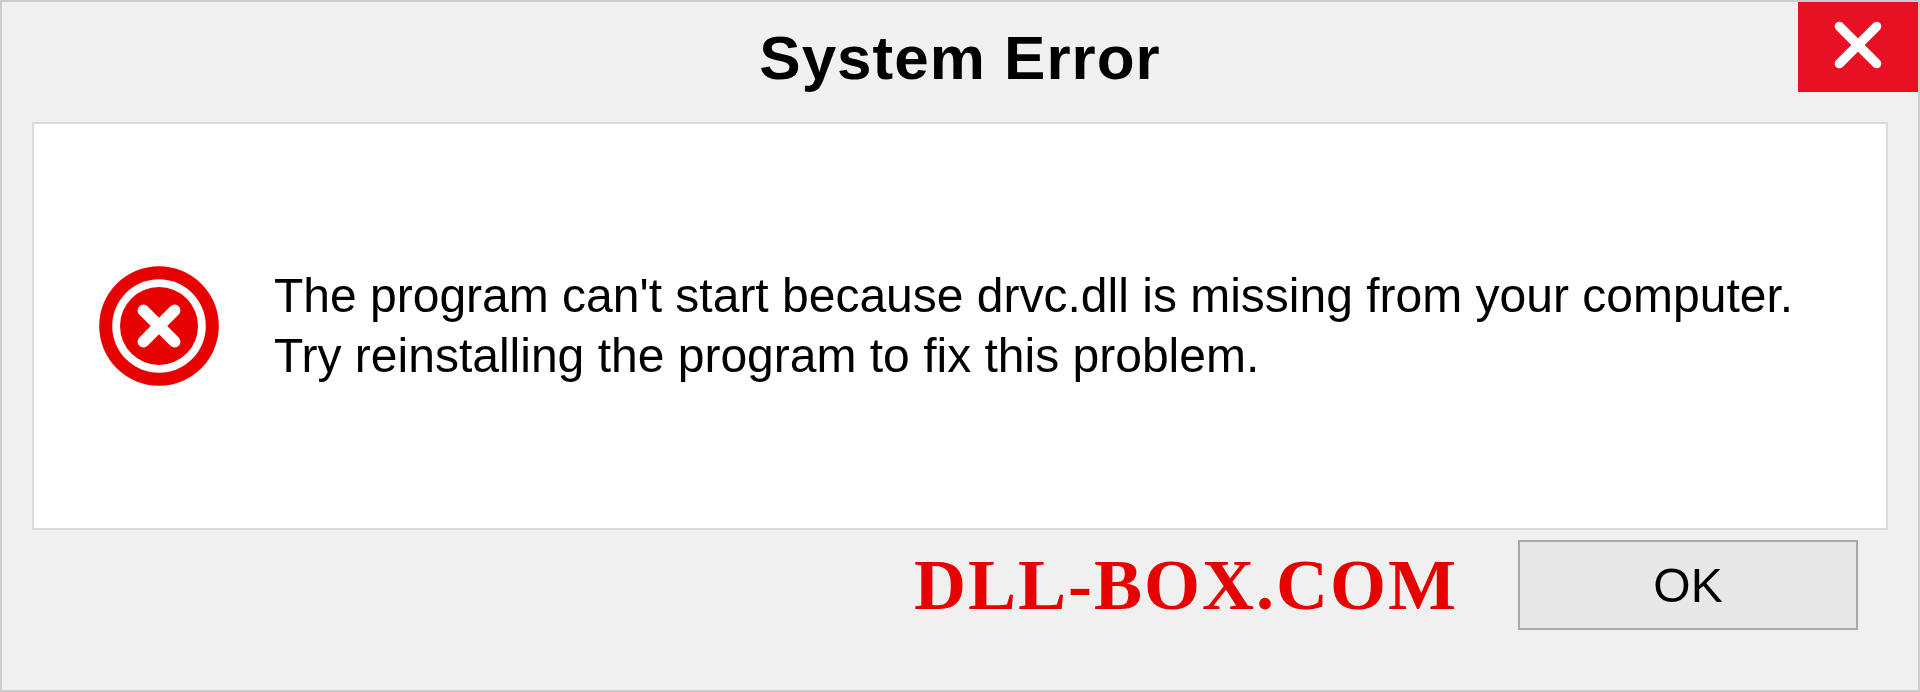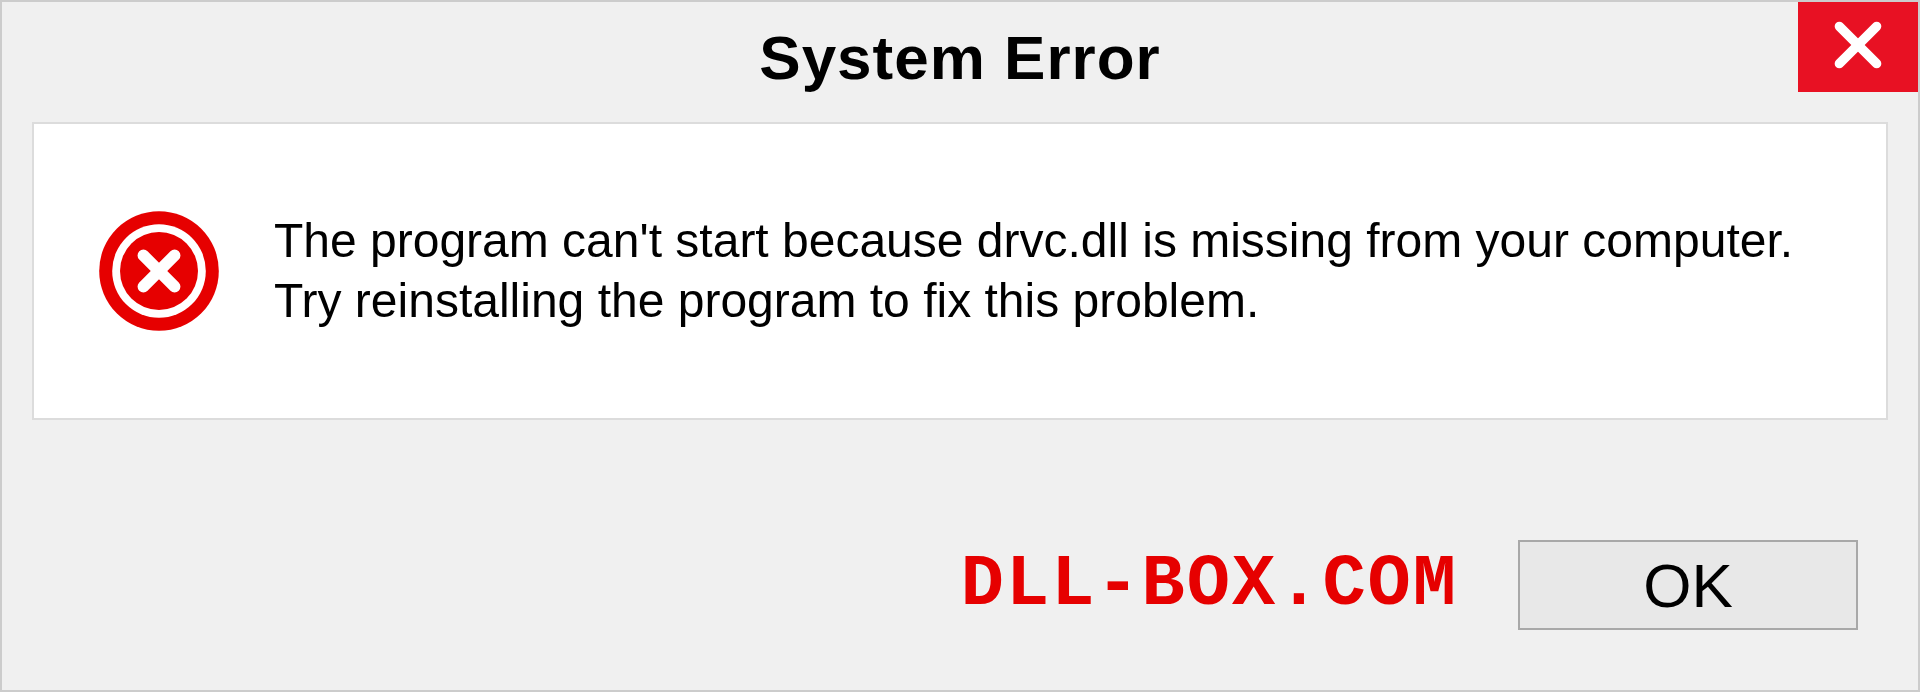--- a/index.html
+++ b/index.html
@@ -42,21 +42,21 @@
       cursor: pointer;
     }
     .close-btn svg {
       width: 56px;
       height: 56px;
     }
     .content-panel {
       margin: 10px 30px 0 30px;
       background: #ffffff;
       border: 2px solid #dcdcdc;
-      height: 298px;
+      height: 408px;
       display: flex;
       align-items: center;
       padding: 0 60px;
     }
     .error-icon {
       flex: 0 0 auto;
       margin-right: 50px;
     }
     .error-icon svg {
       width: 130px;
@@ -79,28 +79,28 @@
       align-items: center;
       justify-content: flex-end;
       padding: 0 60px;
       gap: 60px;
     }
     .watermark {
       font-size: 72px;
       font-weight: 800;
       color: #e60000;
       letter-spacing: 2px;
-      font-family: Liberation Mono, monospace;
+      font-family: Liberation Serif, serif;
     }
     .ok-btn {
       width: 340px;
       height: 90px;
       background: #e8e8e8;
       border: 2px solid #a8a8a8;
-      font-size: 62px;
+      font-size: 48px;
       color: #000;
       display: flex;
       align-items: center;
       justify-content: center;
       cursor: pointer;
       font-family: inherit;
     }
   </style>
 </head>
 <body>

